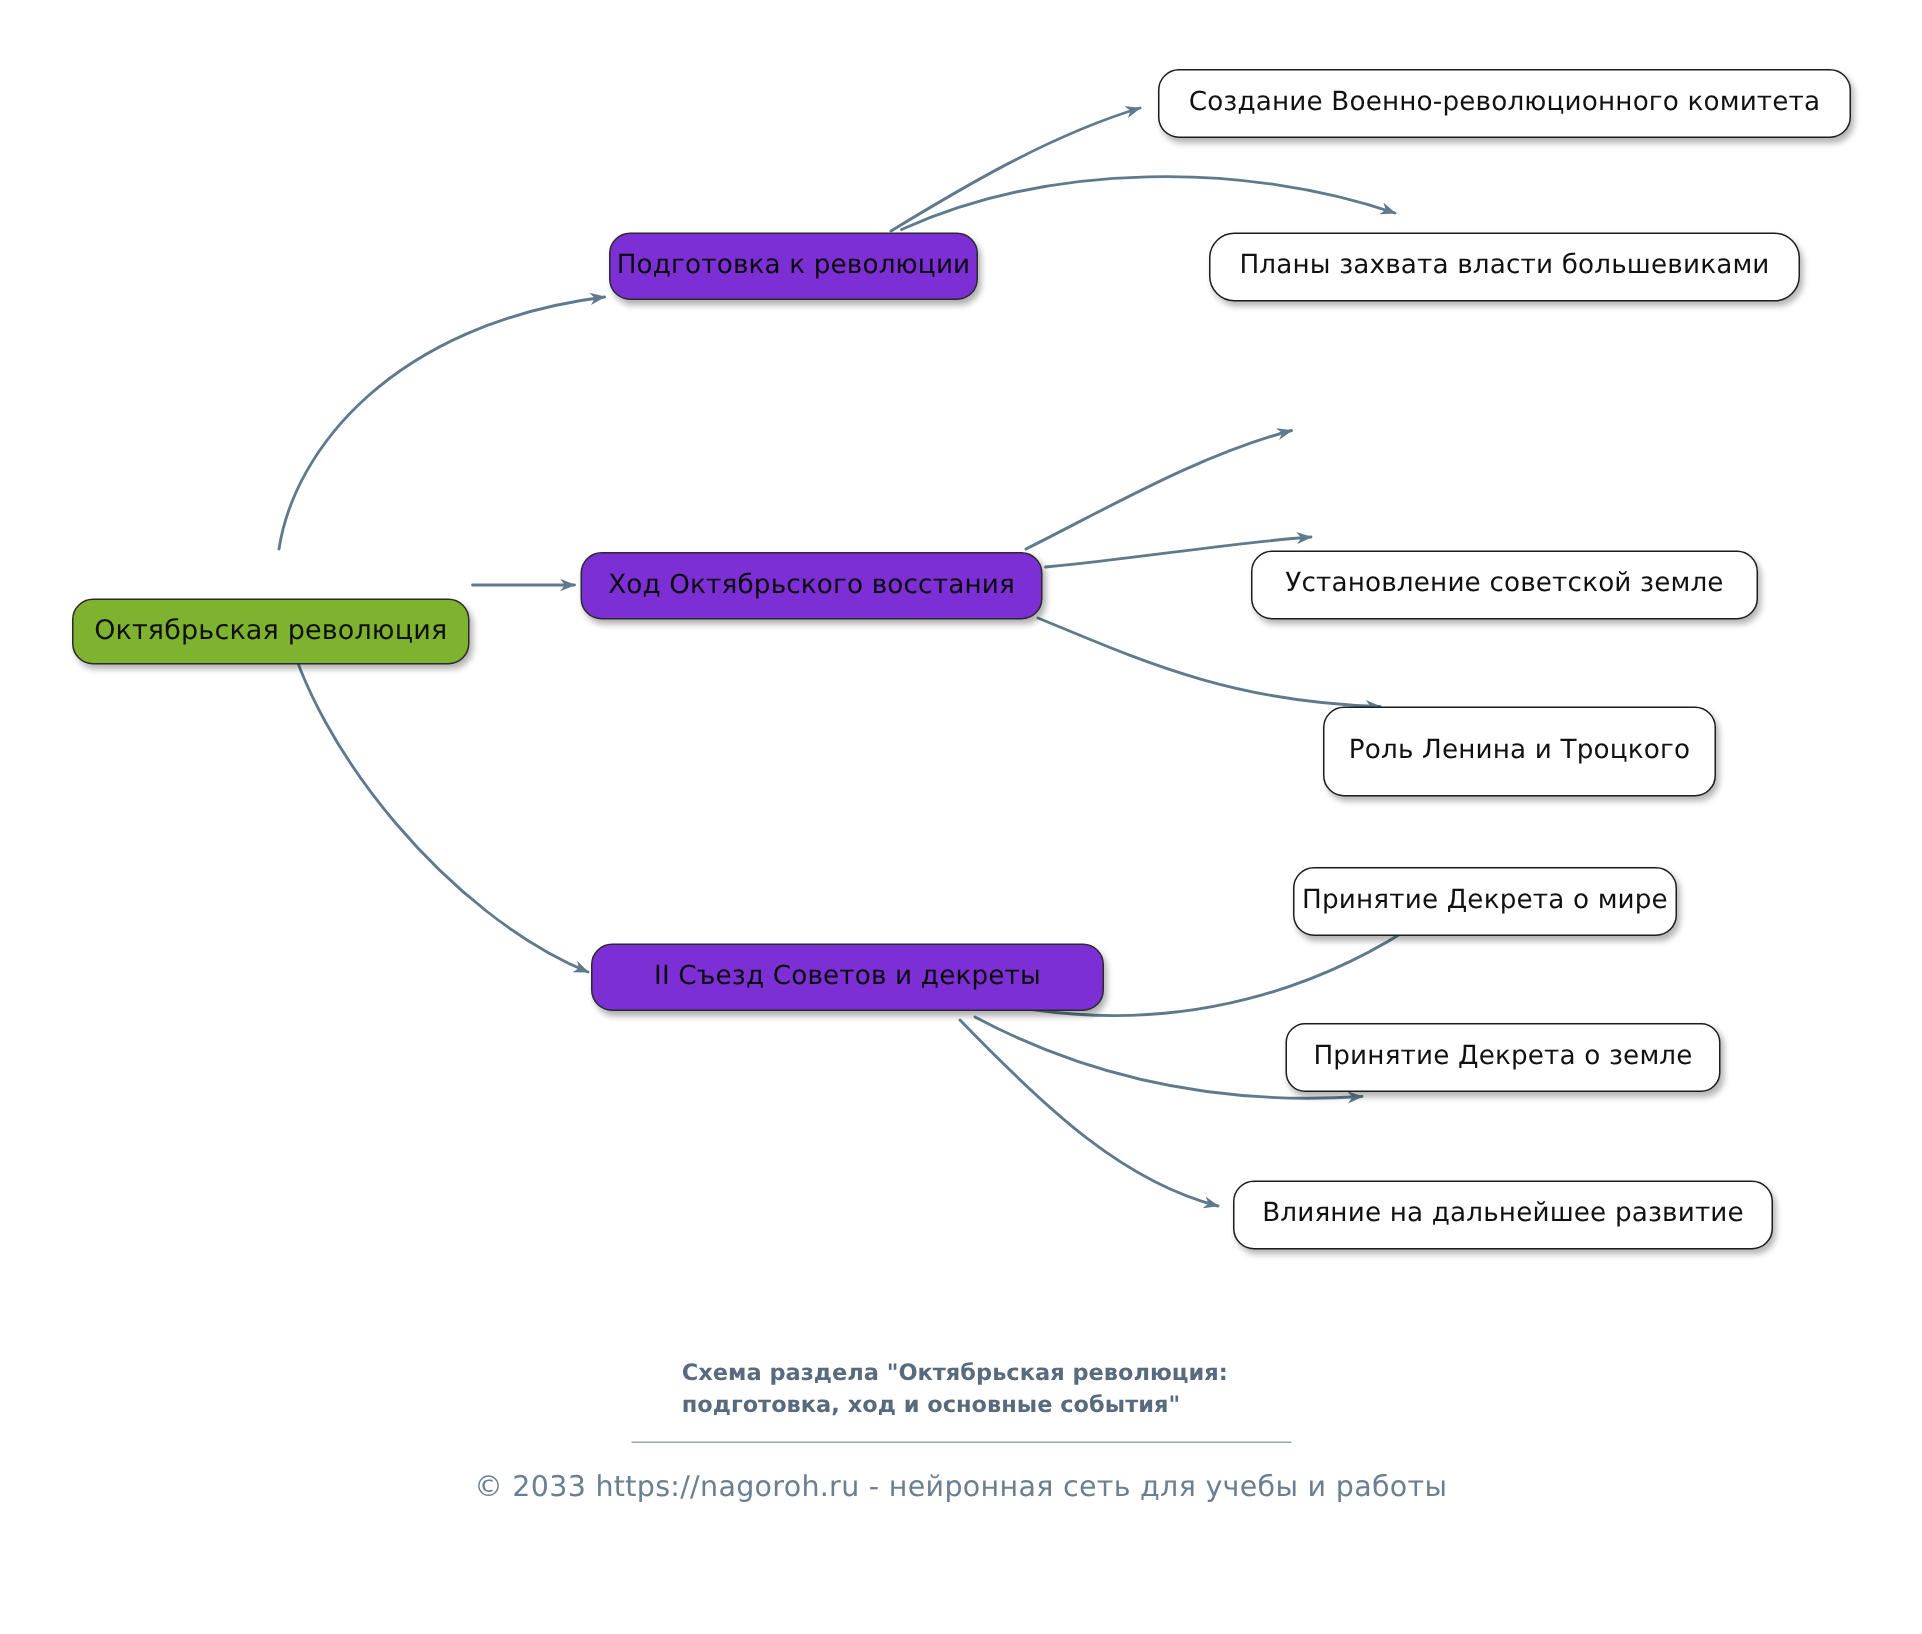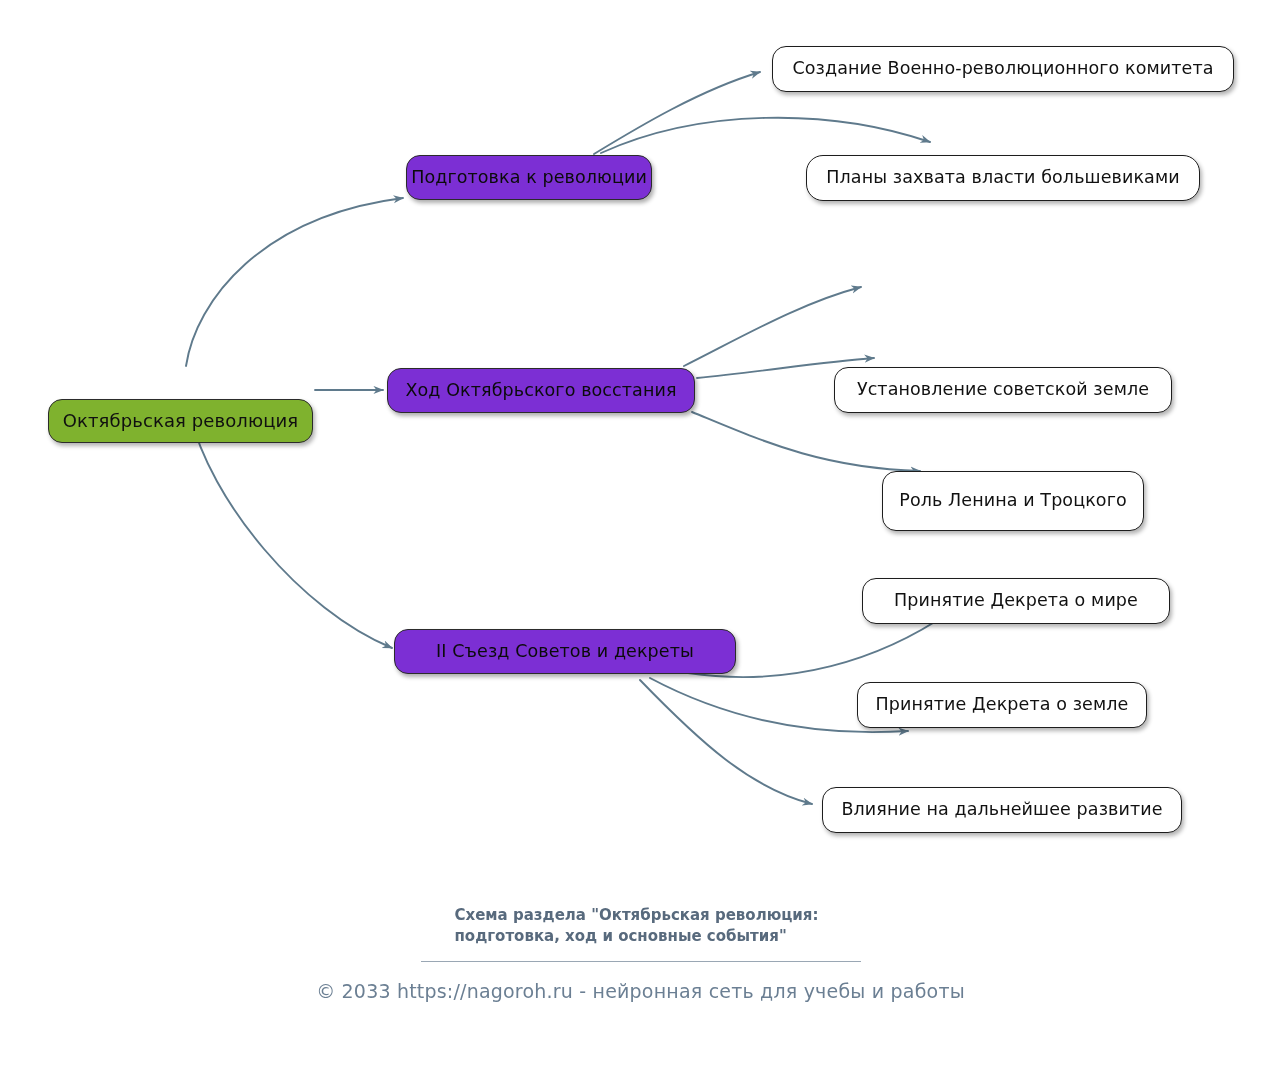--- a/index.html
+++ b/index.html
@@ -159,21 +159,21 @@
   <div class="node leaf" style="left:834px; top:367px; width:338px; height:46px;">
     <span class="node-label">Установление советской земле</span>
   </div>
   <div class="node leaf" style="left:872px; top:471px; width:262px; height:60px;margin-left:10px;">
     <span class="node-label">Роль Ленина и Троцкого</span>
   </div>
 
   <div class="node branch" style="left:394px; top:629px; width:342px; height:45px;">
     <span class="node-label">II Съезд Советов и декреты</span>
   </div>
-  <div class="node leaf" style="left:862px; top:578px; width:308px; height:46px;">
+  <div class="node leaf" style="left:862px; top:578px; width:256px; height:46px;">
     <span class="node-label">Принятие Декрета о мире</span>
   </div>
   <div class="node leaf" style="left:857px; top:682px; width:290px; height:46px;border-radius:13px;">
     <span class="node-label">Принятие Декрета о земле</span>
   </div>
   <div class="node leaf" style="left:822px; top:787px; width:360px; height:46px;">
     <span class="node-label">Влияние на дальнейшее развитие</span>
   </div>
 
   <div class="footer">

